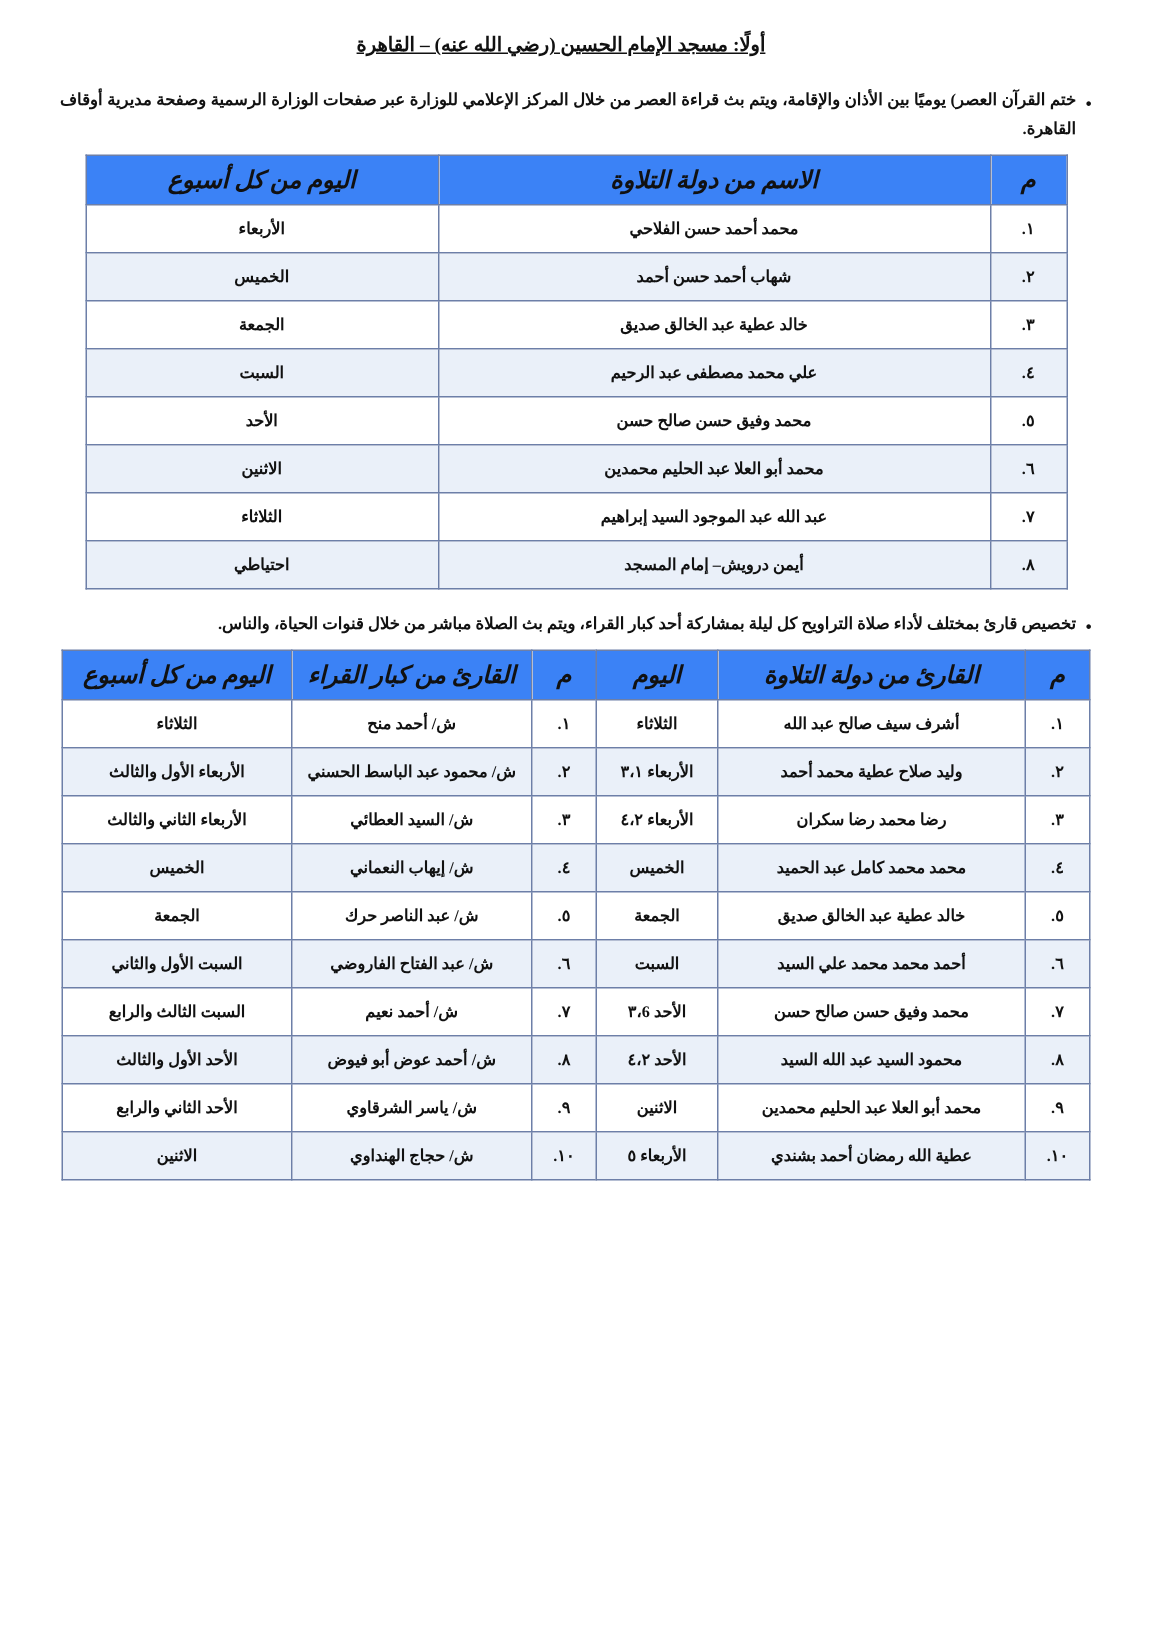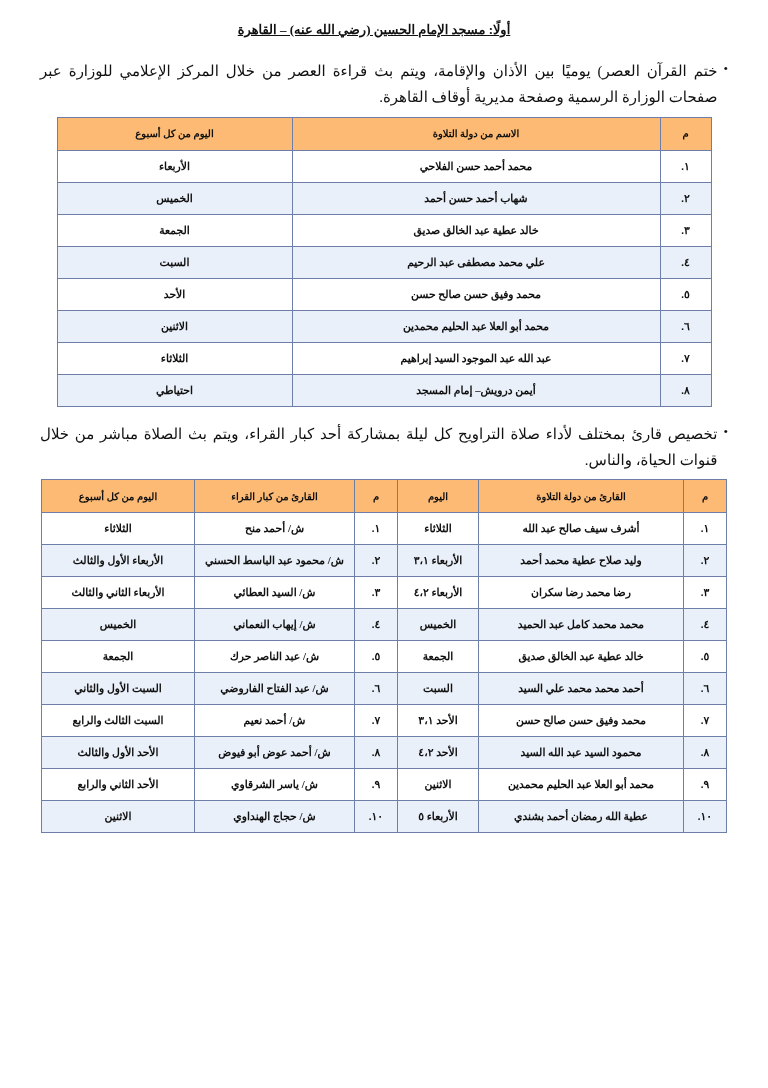--- a/index.html
+++ b/index.html
@@ -44,25 +44,25 @@
     align-items: flex-start;
     margin: 0 0 6px 0;
     gap: 6px;
   }
   .bullet-dot {
     font-size: 13px;
     line-height: 1.5;
     padding-top: 1px;
   }
   .bullet-text {
-    font-size: 15px;
+    font-size: 11px;
     line-height: 1.75;
     text-align: justify;
     flex: 1;
-    font-weight: normal;
+    font-weight: bold;
   }
   .table-caption {
     text-align: center;
     font-size: 12px;
     font-weight: bold;
     margin: 6px 0 5px 0;
   }
   table {
     border-collapse: collapse;
     width: 100%;
@@ -81,23 +81,24 @@
     text-align: center;
     font-size: 10.8px;
     font-weight: bold;
     height: 29px;
     padding: 1px 2px;
     vertical-align: middle;
     white-space: nowrap;
     overflow: hidden;
   }
   thead th {
-    background: #fdba74;
-    font-size: 10px;
+    background: #3b82f6;
+    font-size: 16px;
     height: 30px;
+    font-style: italic;
   }
   tbody tr.alt td {
     background: #eaf0f9;
   }
   tbody tr td {
     background: #ffffff;
   }
   tbody tr.alt td { background: #eaf0f9; }
   .num-col { width: 46px; }
   .name-col { }
@@ -240,21 +241,21 @@
         <td>٦.</td>
         <td>أحمد محمد محمد علي السيد</td>
         <td>السبت</td>
         <td>٦.</td>
         <td>ش/ عبد الفتاح الفاروضي</td>
         <td>السبت الأول والثاني</td>
       </tr>
       <tr>
         <td>٧.</td>
         <td>محمد وفيق حسن صالح حسن</td>
-        <td>الأحد ٣،١</td>
+        <td>الأحد ٣،6</td>
         <td>٧.</td>
         <td>ش/ أحمد نعيم</td>
         <td>السبت الثالث والرابع</td>
       </tr>
       <tr class="alt">
         <td>٨.</td>
         <td>محمود السيد عبد الله السيد</td>
         <td>الأحد ٤،٢</td>
         <td>٨.</td>
         <td>ش/ أحمد عوض أبو فيوض</td>

